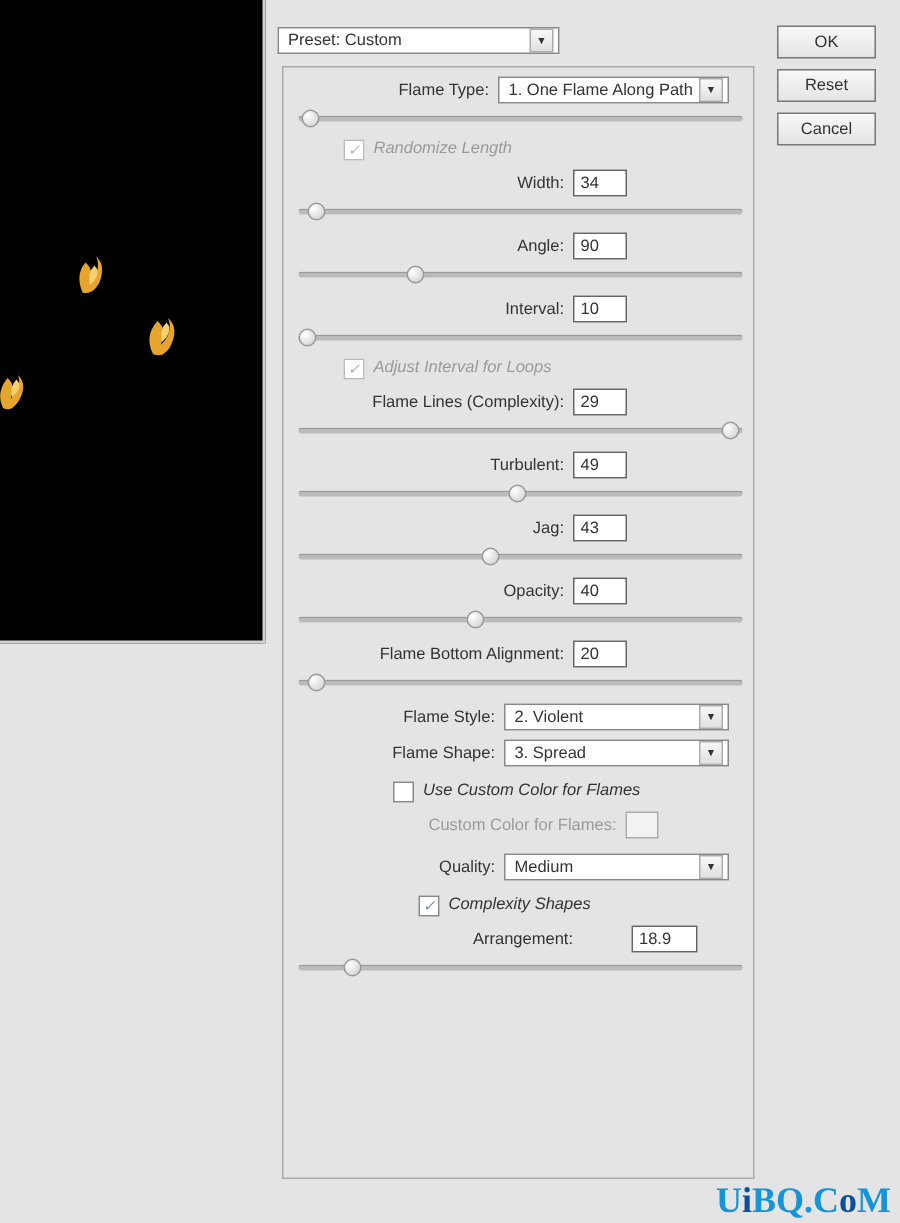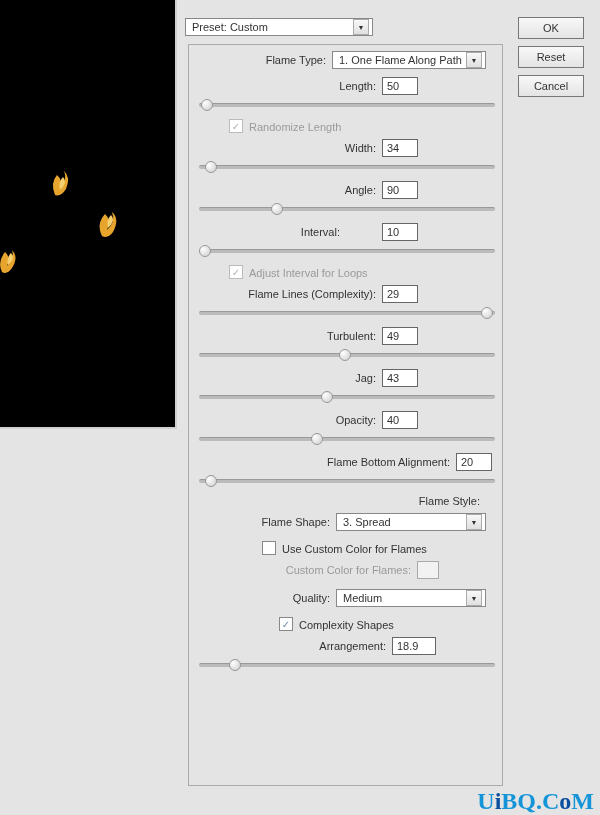--- a/index.html
+++ b/index.html
@@ -119,22 +119,23 @@
     font-size: 10px;
   }
   .checkbox.checked::before {
     content: "✓";
     color: #6a8aa8;
   }
   .checkbox.disabled { border-color: #bbb; }
   .checkbox.disabled.checked::before { color: #b0b0b0; }
   .check-row {
     display: flex;
-    align-items: flex-end;
+    align-items: flex-start;
     margin: 2px 0 6px 30px;
+    font-style: italic;
   }
   .disabled-text { color: #9a9a9a; }
   .btn {
     width: 64px;
     height: 20px;
     border: 1px solid #777;
     background: linear-gradient(#f8f8f8, #e4e4e4);
     display: flex;
     align-items: center;
     justify-content: center;
@@ -204,26 +205,20 @@
 <div class="panel">
 
   <div class="field-row" style="margin-top:4px; margin-right:6px;">
     <label>Flame Type:</label>
     <div class="dropdown wide-dd">
       <span>1. One Flame Along Path</span>
       <span class="dropdown-arrow">▼</span>
     </div>
   </div>
 
-  <div class="field-row" style="margin-right:74px; margin-top:8px;">
-    <label>Length:</label>
-    <div class="num-input">
-        <span>50</span>
-      </div>
-  </div>
   <div class="slider-wrap">
     <div class="slider-track"></div>
     <div class="slider-thumb" style="left:2px;"></div>
   </div>
 
   <div class="check-row">
     <span class="checkbox checked disabled"></span>
     <span class="disabled-text">Randomize Length</span>
   </div>
 
@@ -242,21 +237,21 @@
     <label>Angle:</label>
     <div class="num-input">
         <span>90</span>
       </div>
   </div>
   <div class="slider-wrap">
     <div class="slider-track"></div>
     <div class="slider-thumb" style="left:72px;"></div>
   </div>
 
-  <div class="field-row" style="margin-right:74px;gap:36px;">
+  <div class="field-row" style="margin-right:74px;">
     <label>Interval:</label>
     <div class="num-input">
         <span>10</span>
       </div>
   </div>
   <div class="slider-wrap">
     <div class="slider-track"></div>
     <div class="slider-thumb" style="left:0px;"></div>
   </div>
 
@@ -302,33 +297,37 @@
     <label>Opacity:</label>
     <div class="num-input">
         <span>40</span>
       </div>
   </div>
   <div class="slider-wrap">
     <div class="slider-track"></div>
     <div class="slider-thumb" style="left:112px;"></div>
   </div>
 
-  <div class="field-row" style="text-align:right;">
+  <div class="field-row" style="margin-right:74px;text-align:right;">
     <label>Flame Bottom Alignment:</label>
     <div class="num-input">
         <span>20</span>
       </div>
   </div>
   <div class="slider-wrap">
     <div class="slider-track"></div>
     <div class="slider-thumb" style="left:6px;"></div>
   </div>
 
   <div class="field-row" style="margin-right:6px; margin-top:4px;">
     <label>Flame Style:</label>
+    <div class="dropdown med-dd">
+      <span>2. Violent</span>
+      <span class="dropdown-arrow">▼</span>
+    </div>
   </div>
 
   <div class="field-row" style="margin-right:6px; margin-top:6px;">
     <label>Flame Shape:</label>
     <div class="dropdown med-dd">
       <span>3. Spread</span>
       <span class="dropdown-arrow">▼</span>
     </div>
   </div>
 
@@ -348,21 +347,21 @@
       <span>Medium</span>
       <span class="dropdown-arrow">▼</span>
     </div>
   </div>
 
   <div class="check-row" style="margin-left:80px; margin-top:10px;">
     <span class="checkbox checked"></span>
     <span>Complexity Shapes</span>
   </div>
 
-  <div class="field-row" style="margin-right:56px; margin-top:4px;">
+  <div class="field-row" style="margin-right:27px; margin-top:4px;gap:33px;">
     <label>Arrangement:</label>
     <div class="num-input" style="width:44px;">
         <span>18.9</span>
       </div>
   </div>
   <div class="slider-wrap">
     <div class="slider-track"></div>
     <div class="slider-thumb" style="left:30px;"></div>
   </div>
 

